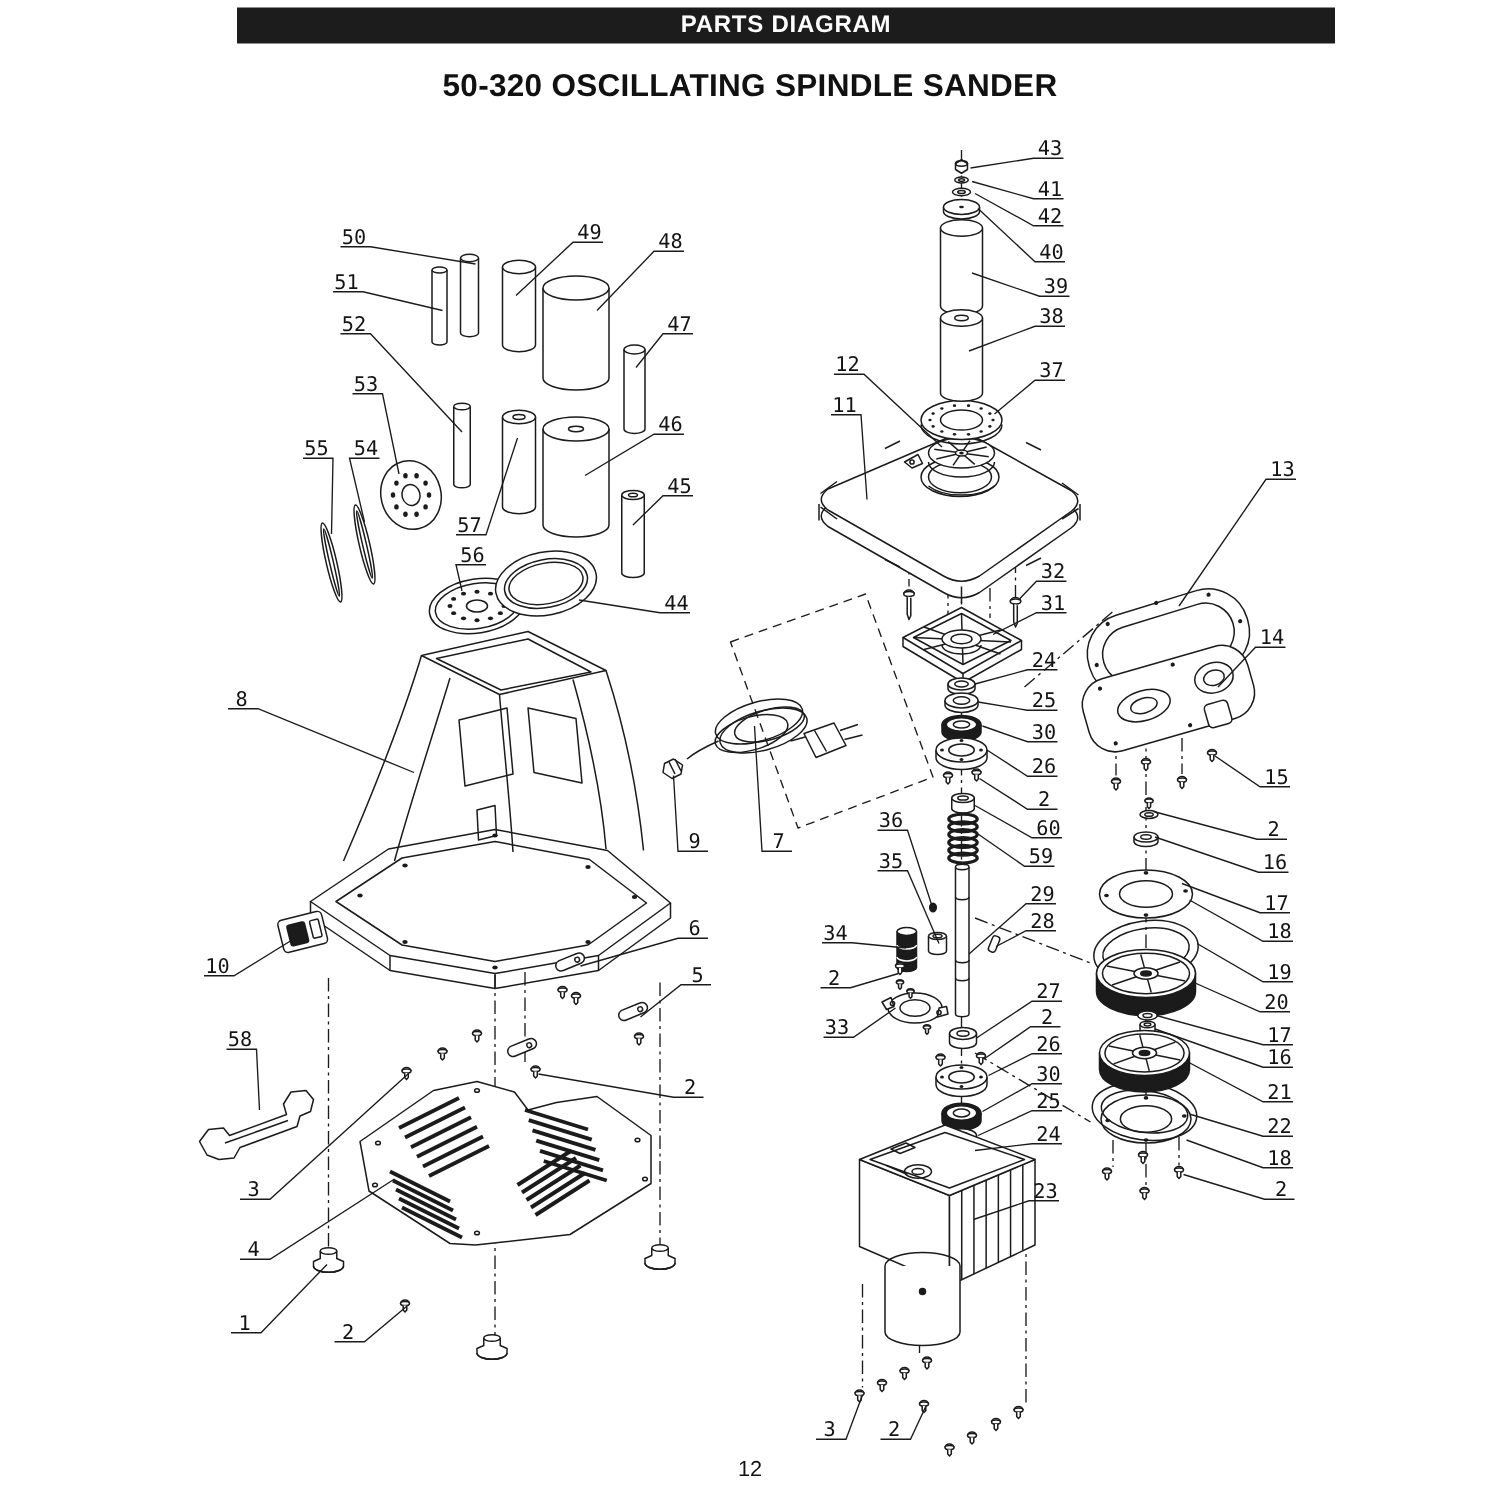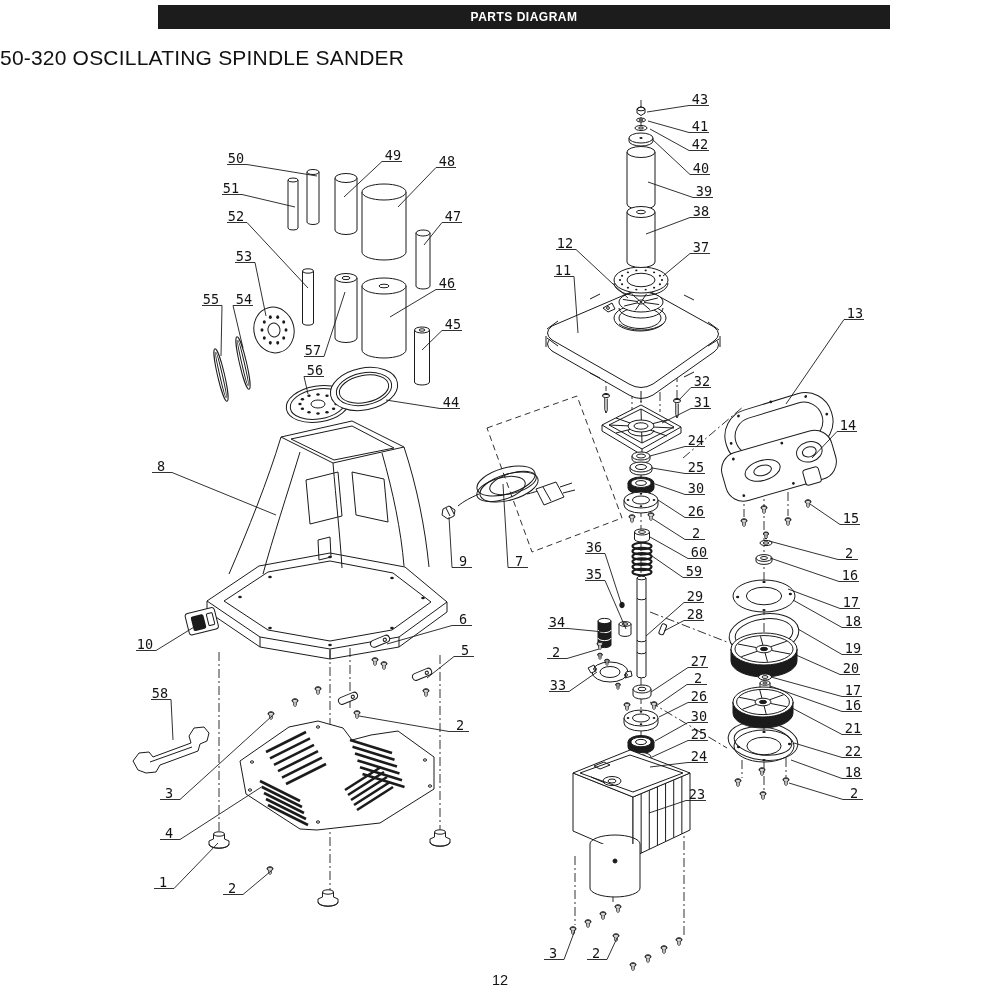--- a/index.html
+++ b/index.html
@@ -1,22 +1,22 @@
 <!DOCTYPE html>
 <html><head>
 <meta charset="utf-8">
 <style>
   html,body{margin:0;padding:0;background:#fff;}
   .page{position:relative;width:1000px;height:1000px;background:#fff;overflow:hidden;
         font-family:"Liberation Sans",sans-serif;color:#111;}
   .header-bar{position:absolute;left:158px;top:5px;width:732px;height:24px;background:#1c1c1c;
         display:flex;align-items:center;justify-content:center;}
-  .header-bar span{color:#fff;font-weight:bold;font-size:12px;letter-spacing:.5px;}
-  .doc-title{position:absolute;left:0;top:46px;width:100%;text-align:left;
-        font-size:21px;font-weight:normal;letter-spacing:.2px;}
+  .header-bar span{color:#fff;font-weight:bold;font-size:16px;letter-spacing:.5px;}
+  .doc-title{position:absolute;left:0;top:46px;width:100%;text-align:center;
+        font-size:21px;font-weight:bold;letter-spacing:.2px;}
   .page-number{position:absolute;left:0;top:972px;width:100%;text-align:center;font-size:14.5px;}
   svg text{font-family:"DejaVu Sans Mono","Liberation Mono",monospace;font-size:13.5px;fill:#141414;}
 </style>
 </head>
 <body>
 
 <div class="page">
   <div class="header-bar">
     <span>PARTS DIAGRAM</span>
   </div>

